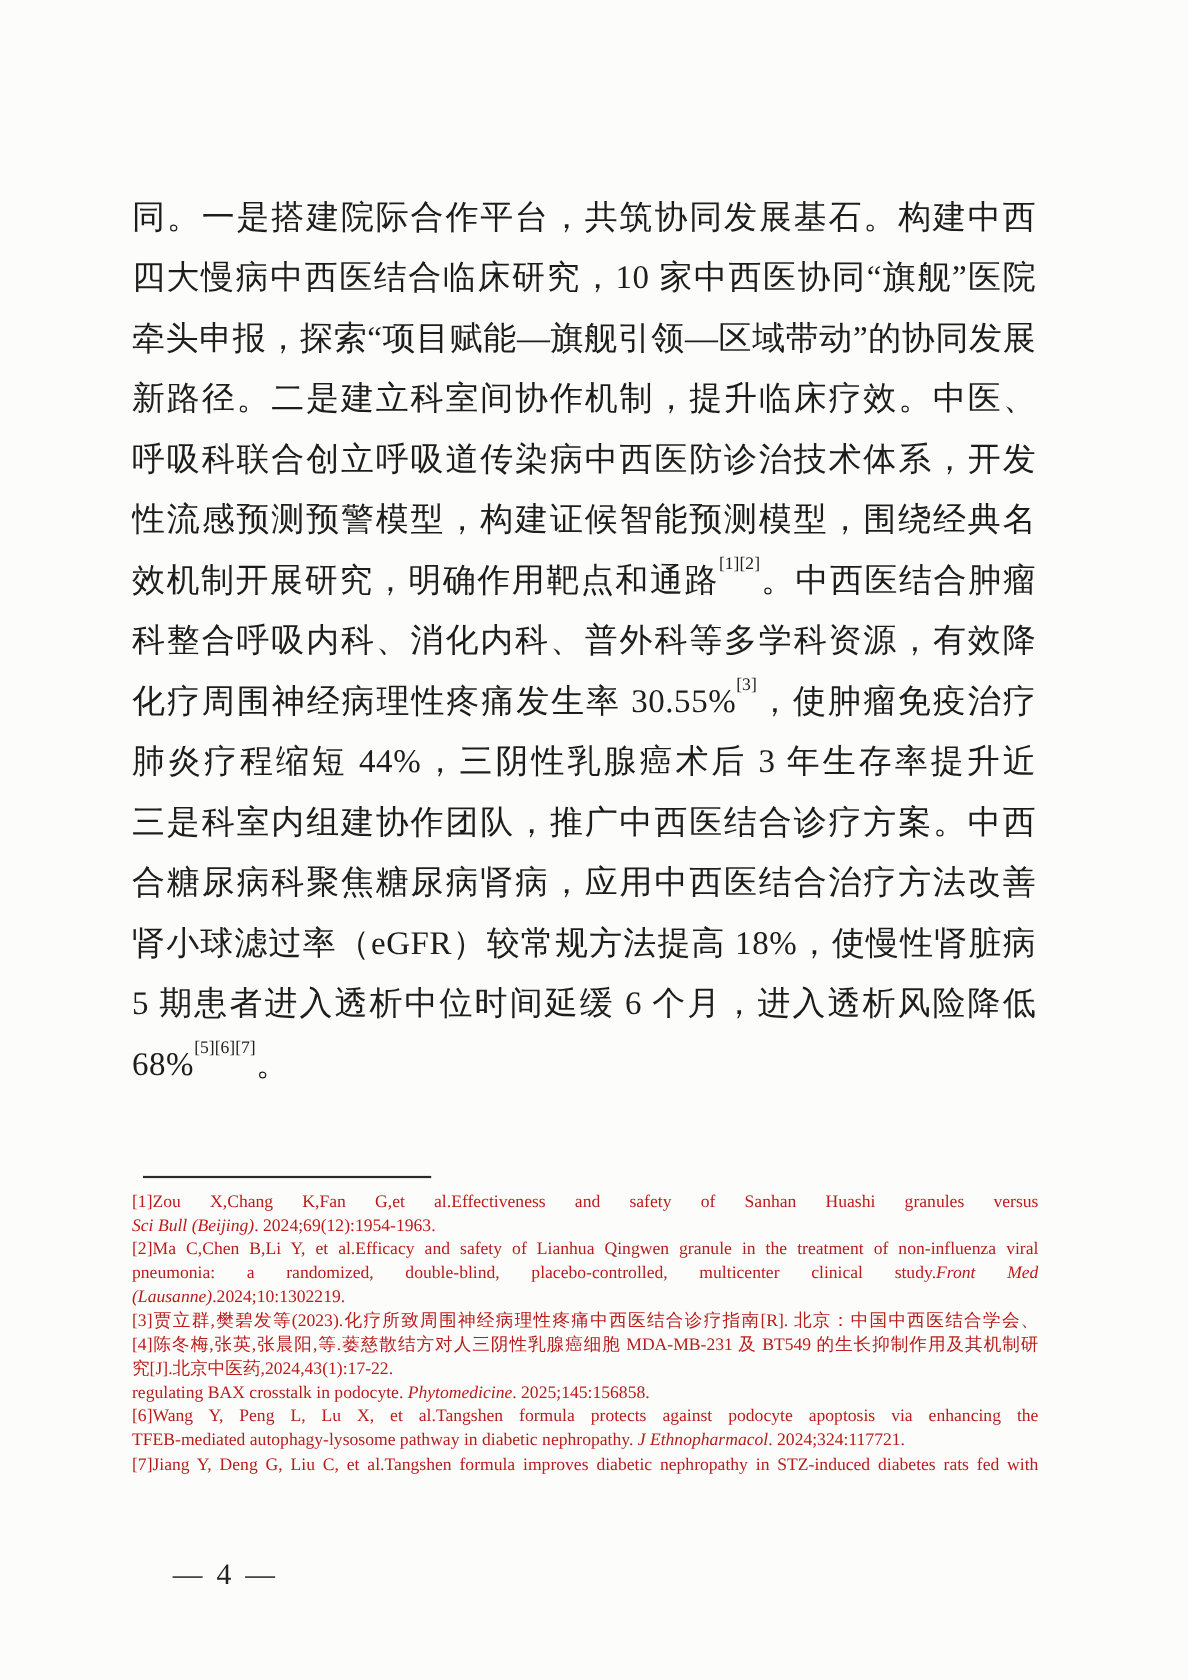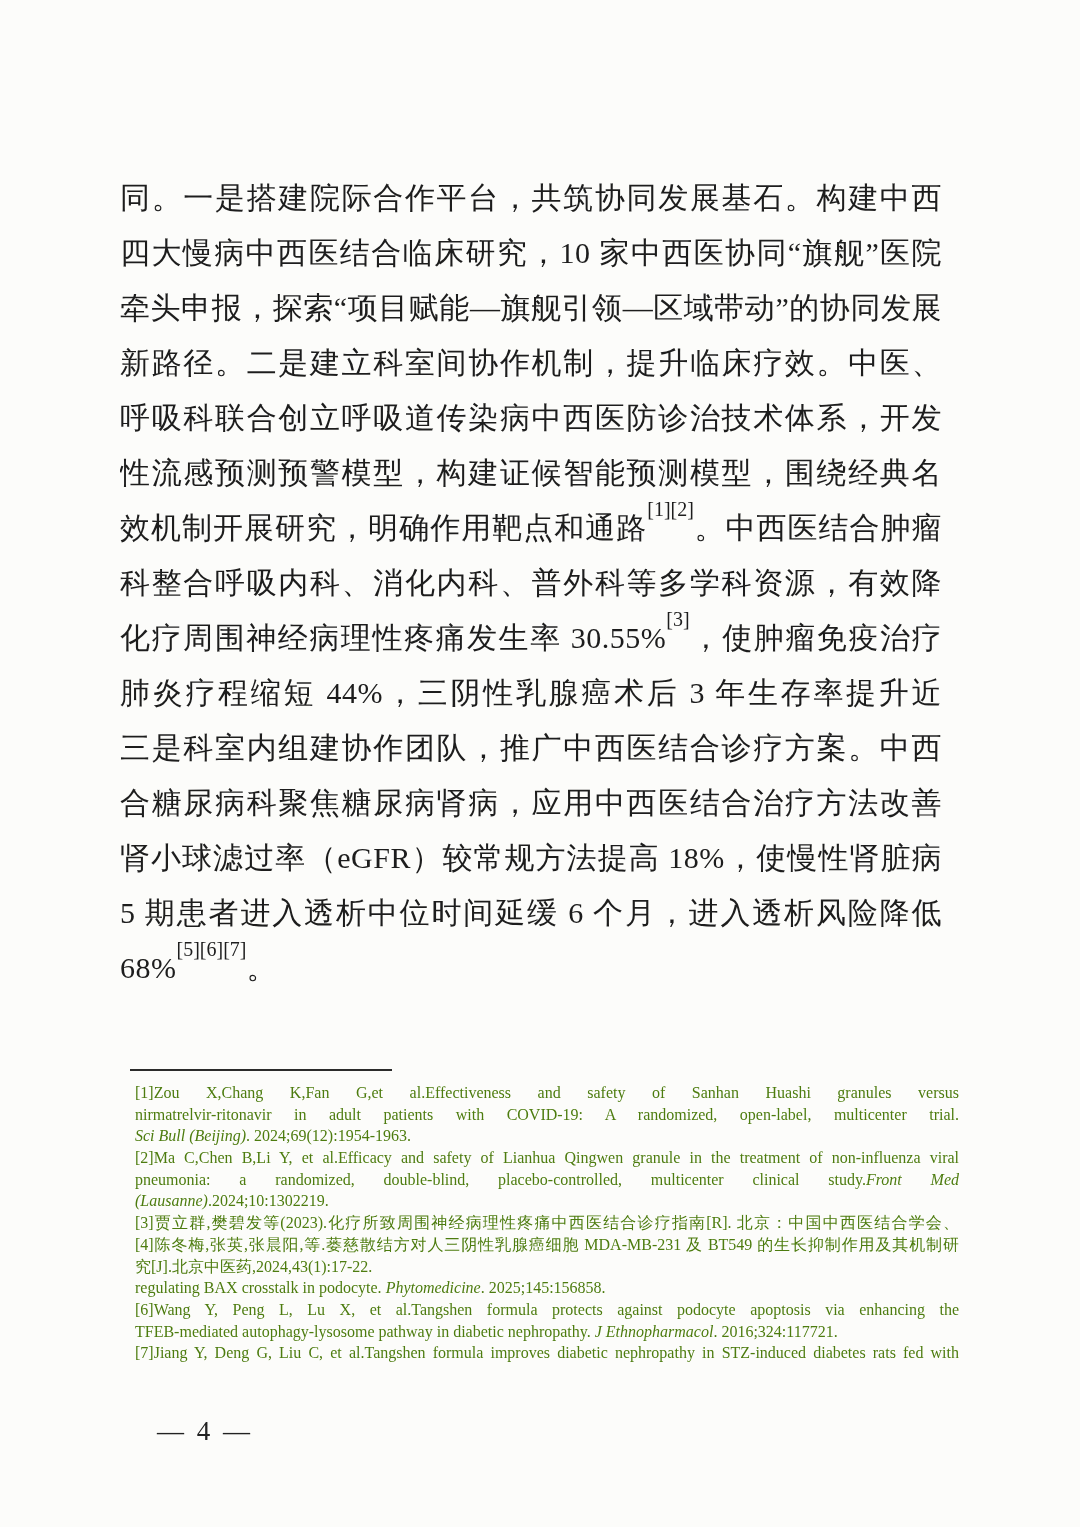--- a/index.html
+++ b/index.html
@@ -17,36 +17,35 @@
     font-size:30px; line-height:55px;
     letter-spacing:0.5px;
   }
   .body-line {
     height:55px; overflow:hidden;
     text-align:justify;
   }
   .body-line.stretch { text-align-last:justify; }
   .body-line .b { font-weight:400; }
   sup.cite {
-    font-size:20px;
+    font-size:16px;
     position:relative; top:-0.55em;
     letter-spacing:0;
     line-height:0;
   }
   .fn-sep {
     position:absolute;
     left:130px; top:1069px; width:262px;
     border-top:2px solid #2b2b2b;
   }
   .footnotes {
     position:absolute;
     left:120px; top:1082px; width:824px;
     font-size:16px; line-height:21.7px;
-    color:#4d7c0f;
-    margin-left:15px;
+    color:#b91c1c;
   }
   .fn-line {
     height:21.7px; overflow:hidden;
     text-align:justify;
   }
   .fn-line.stretch { text-align-last:justify; }
   .fn-line .i { font-style:italic; }
   .page-num {
     position:absolute;
     left:157px; top:1416px;
@@ -72,40 +71,39 @@
       <div class="body-line stretch"><span class="b ">三是科室内组建协作团队，推广中西医结合诊疗方案。</span><span class="">中西医结</span></div>
       <div class="body-line stretch"><span class="">合糖尿病科聚焦糖尿病肾病，应用中西医结合治疗方法改善估算</span></div>
       <div class="body-line stretch"><span class="">肾小球滤过率（eGFR）较常规方法提高 18%，使慢性肾脏病（CKD）</span></div>
       <div class="body-line stretch"><span class="">5 期患者进入透析中位时间延缓 6 个月，进入透析风险降低</span></div>
       <div class="body-line"><span class="">68%</span><sup class="cite">[5][6][7]</sup><span class="">。</span></div>
     </main>
   <div class="fn-sep"></div>
   <section class="footnotes" id="footnotes">
       <div>
         <div class="fn-line stretch"><span class="">[1]Zou X,Chang K,Fan G,et al.Effectiveness and safety of Sanhan Huashi granules versus</span></div>
-        <div class="fn-line stretch"><span class="">nirmatrelvir-ritonavir in adult patients with COVID-19: A randomized, open-label, multicenter trial.</span></div>
         <div class="fn-line"><span class="i">Sci Bull (Beijing)</span><span class="">. 2024;69(12):1954-1963.</span></div>
       </div>
       <div>
         <div class="fn-line stretch"><span class="">[2]Ma C,Chen B,Li Y, et al.Efficacy and safety of Lianhua Qingwen granule in the treatment of non-influenza viral</span></div>
         <div class="fn-line stretch"><span class="">pneumonia: a randomized, double-blind, placebo-controlled, multicenter clinical study.</span><span class="i">Front Med</span></div>
         <div class="fn-line"><span class="i">(Lausanne)</span><span class="">.2024;10:1302219.</span></div>
       </div>
       <div>
         <div class="fn-line stretch"><span class="">[3]贾立群,樊碧发等(2023).化疗所致周围神经病理性疼痛中西医结合诊疗指南[R]. 北京：中国中西医结合学会、</span></div>
       </div>
       <div>
         <div class="fn-line stretch"><span class="">[4]陈冬梅,张英,张晨阳,等.蒌慈散结方对人三阴性乳腺癌细胞 MDA-MB-231 及 BT549 的生长抑制作用及其机制研</span></div>
         <div class="fn-line"><span class="">究[J].北京中医药,2024,43(1):17-22.</span></div>
       </div>
       <div>
         <div class="fn-line"><span class="">regulating BAX crosstalk in podocyte. </span><span class="i">Phytomedicine</span><span class="">. 2025;145:156858.</span></div>
       </div>
       <div>
         <div class="fn-line stretch"><span class="">[6]Wang Y, Peng L, Lu X, et al.Tangshen formula protects against podocyte apoptosis via enhancing the</span></div>
-        <div class="fn-line"><span class="">TFEB-mediated autophagy-lysosome pathway in diabetic nephropathy. </span><span class="i">J Ethnopharmacol</span><span class="">. 2016;324:117721.</span></div>
+        <div class="fn-line"><span class="">TFEB-mediated autophagy-lysosome pathway in diabetic nephropathy. </span><span class="i">J Ethnopharmacol</span><span class="">. 2024;324:117721.</span></div>
       </div>
       <div>
         <div class="fn-line stretch"><span class="">[7]Jiang Y, Deng G, Liu C, et al.Tangshen formula improves diabetic nephropathy in STZ-induced diabetes rats fed with</span></div>
       </div>
     </section>
   <div class="page-num">— 4 —</div>
 </div>
 
 </body></html>

